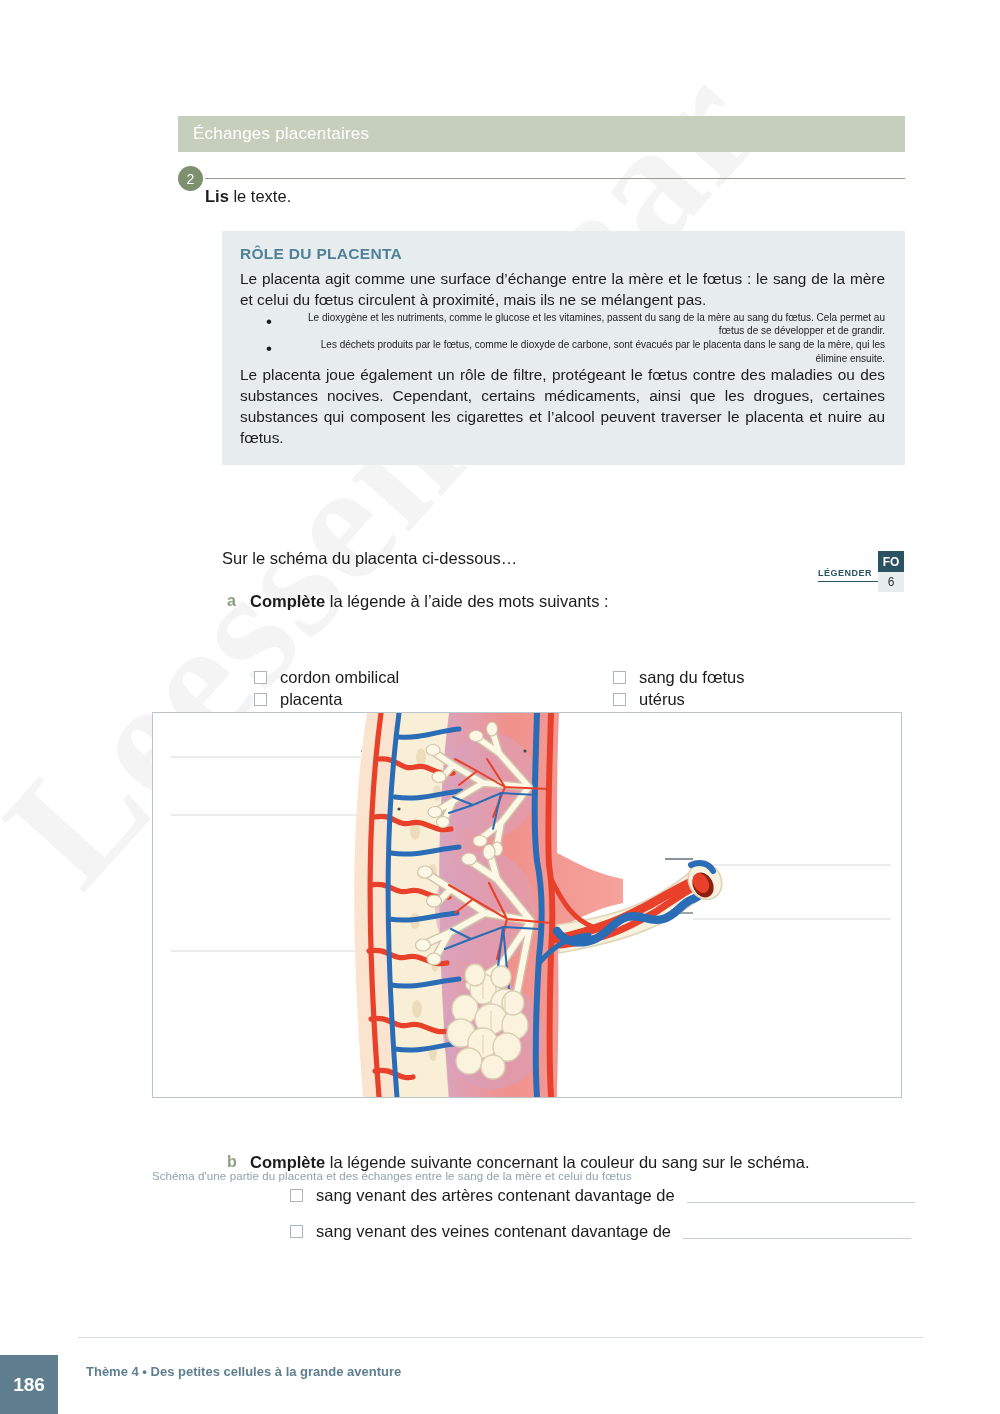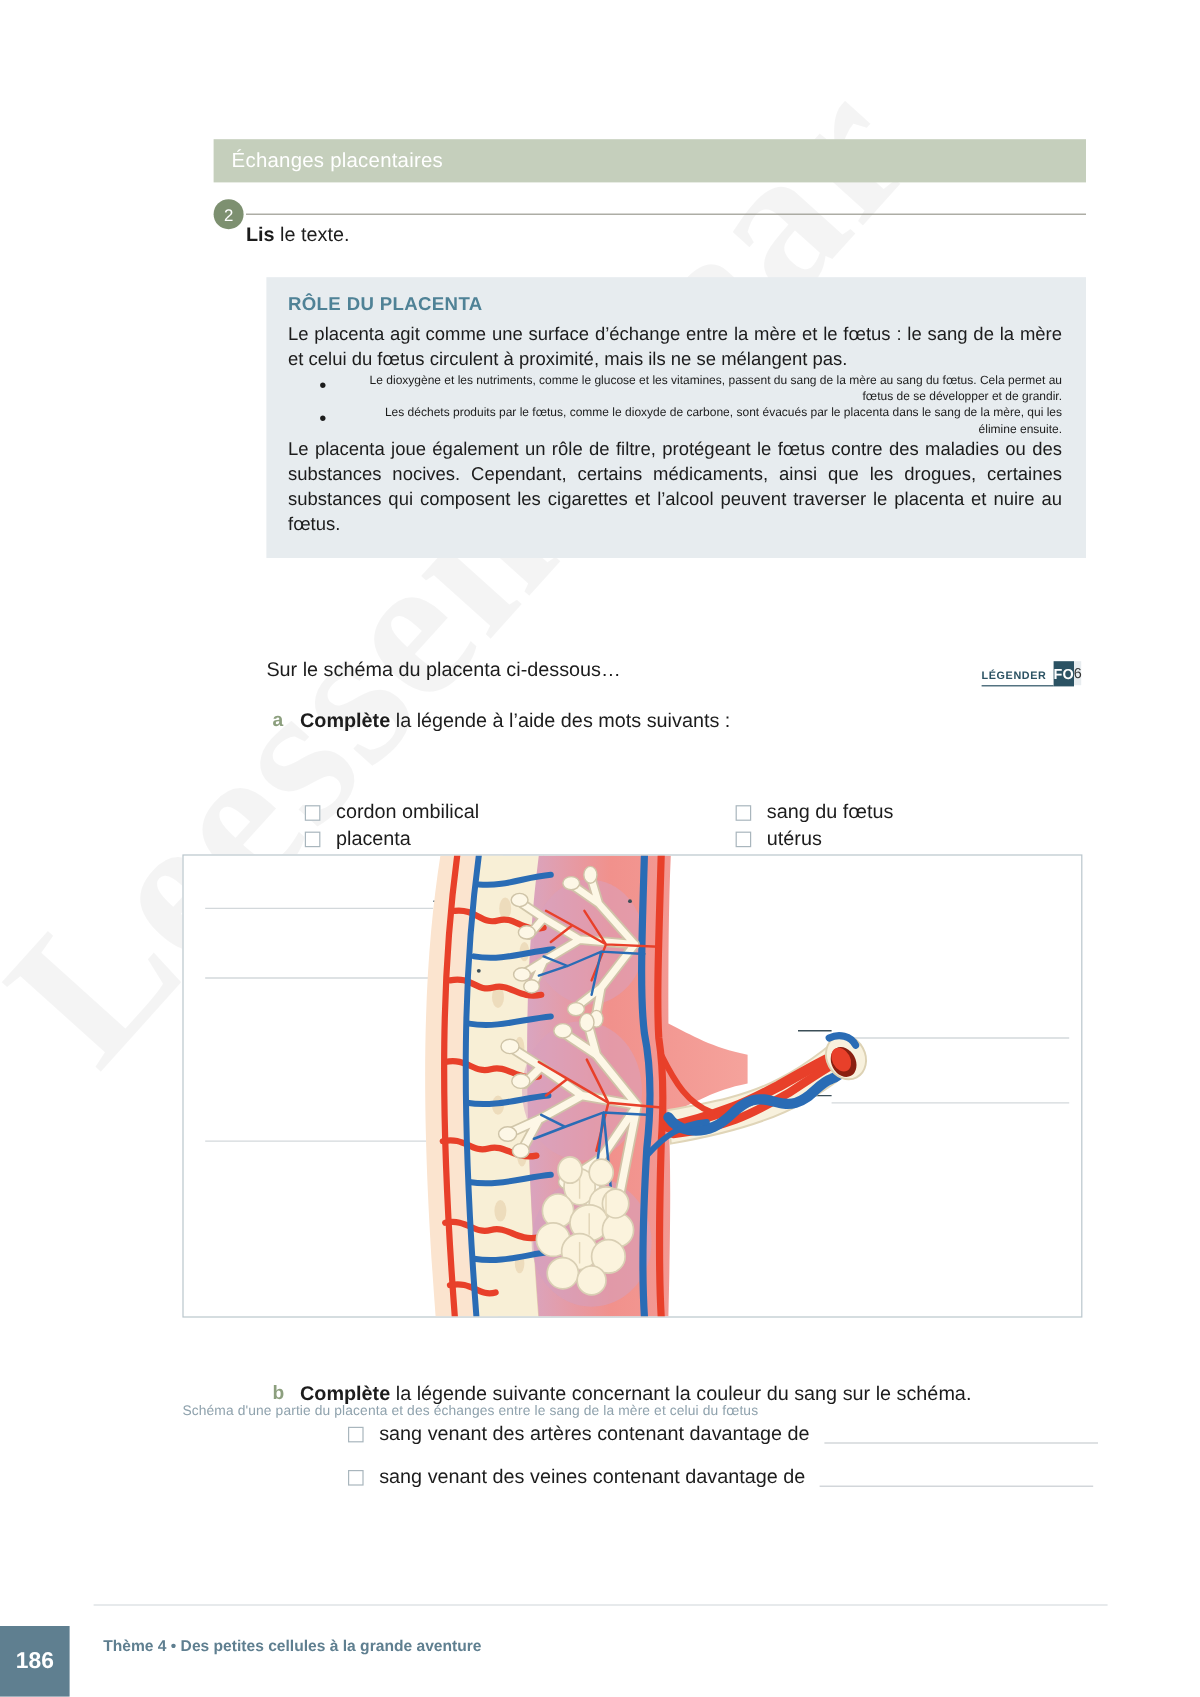--- a/index.html
+++ b/index.html
@@ -160,21 +160,21 @@
   .comp-badge-label {
     font-size: 9px;
     font-weight: 700;
     letter-spacing: 0.5px;
     color: #2b5263;
     padding: 7px 6px 3px 0;
     border-bottom: 1.3px solid #2b5263;
   }
   .comp-badge-right {
     display: flex;
-    flex-direction: row;
+    flex-direction: column;
     width: 26px;
   }
   .comp-badge-fo {
     background: #2b5263;
     color: #ffffff;
     font-size: 12px;
     font-weight: 700;
     height: 21px;
     display: flex;
     align-items: center;

